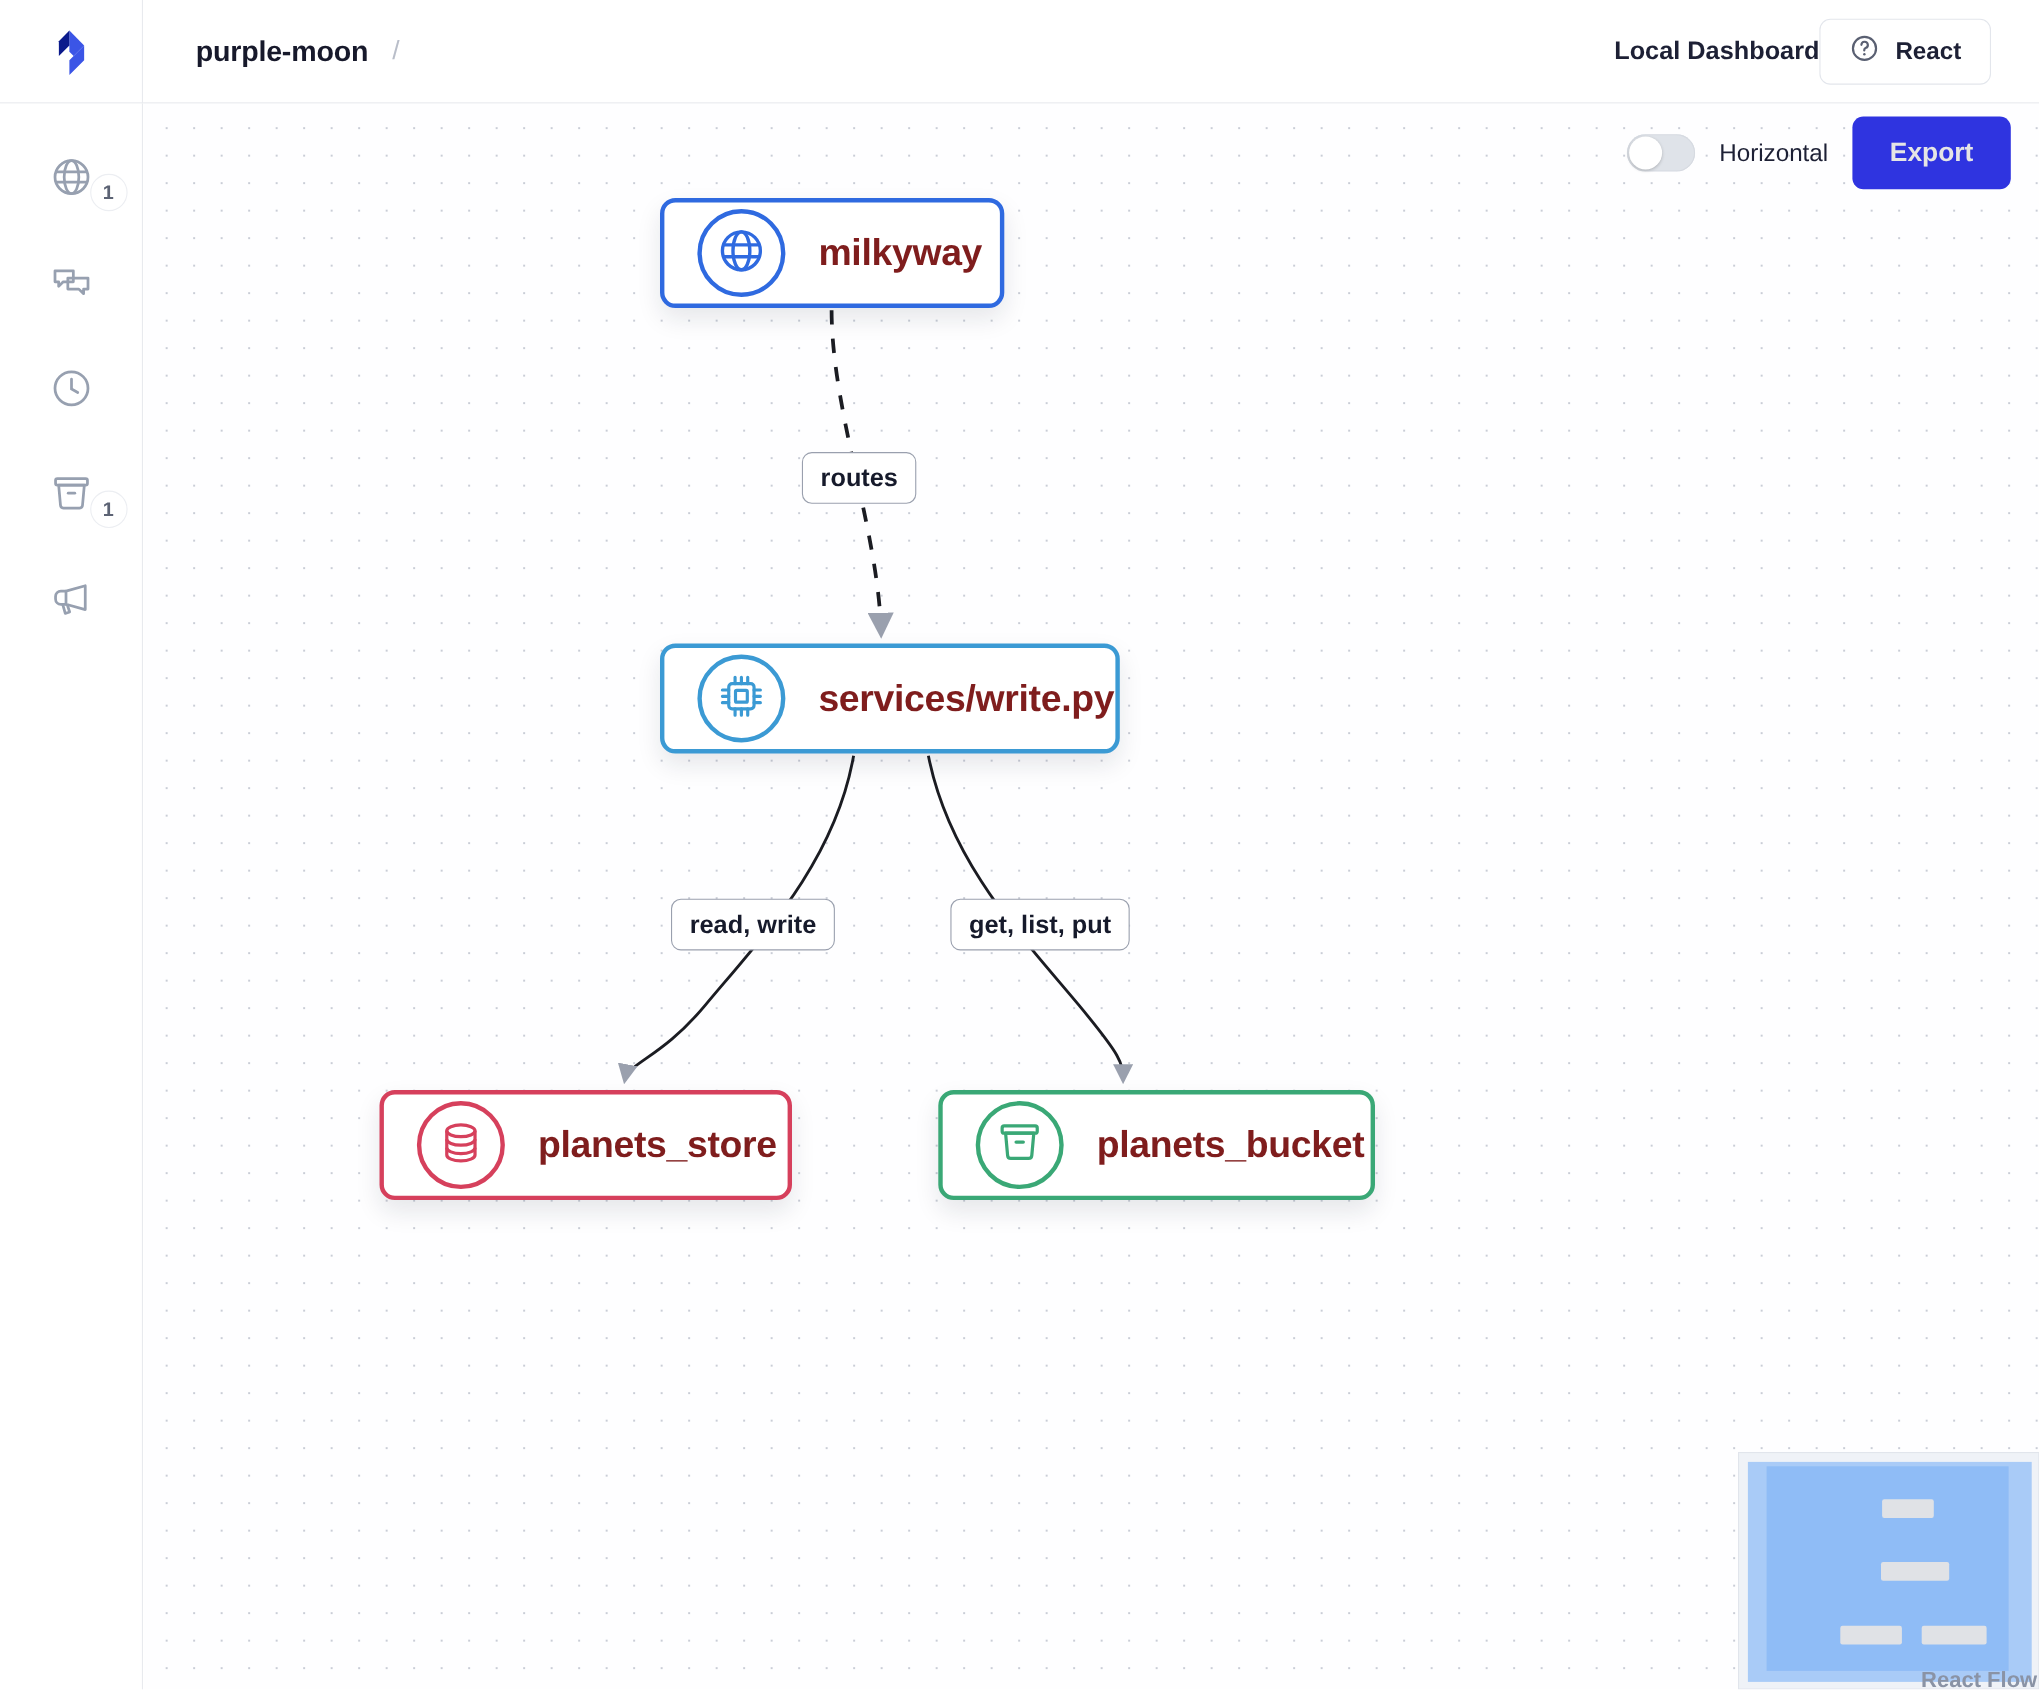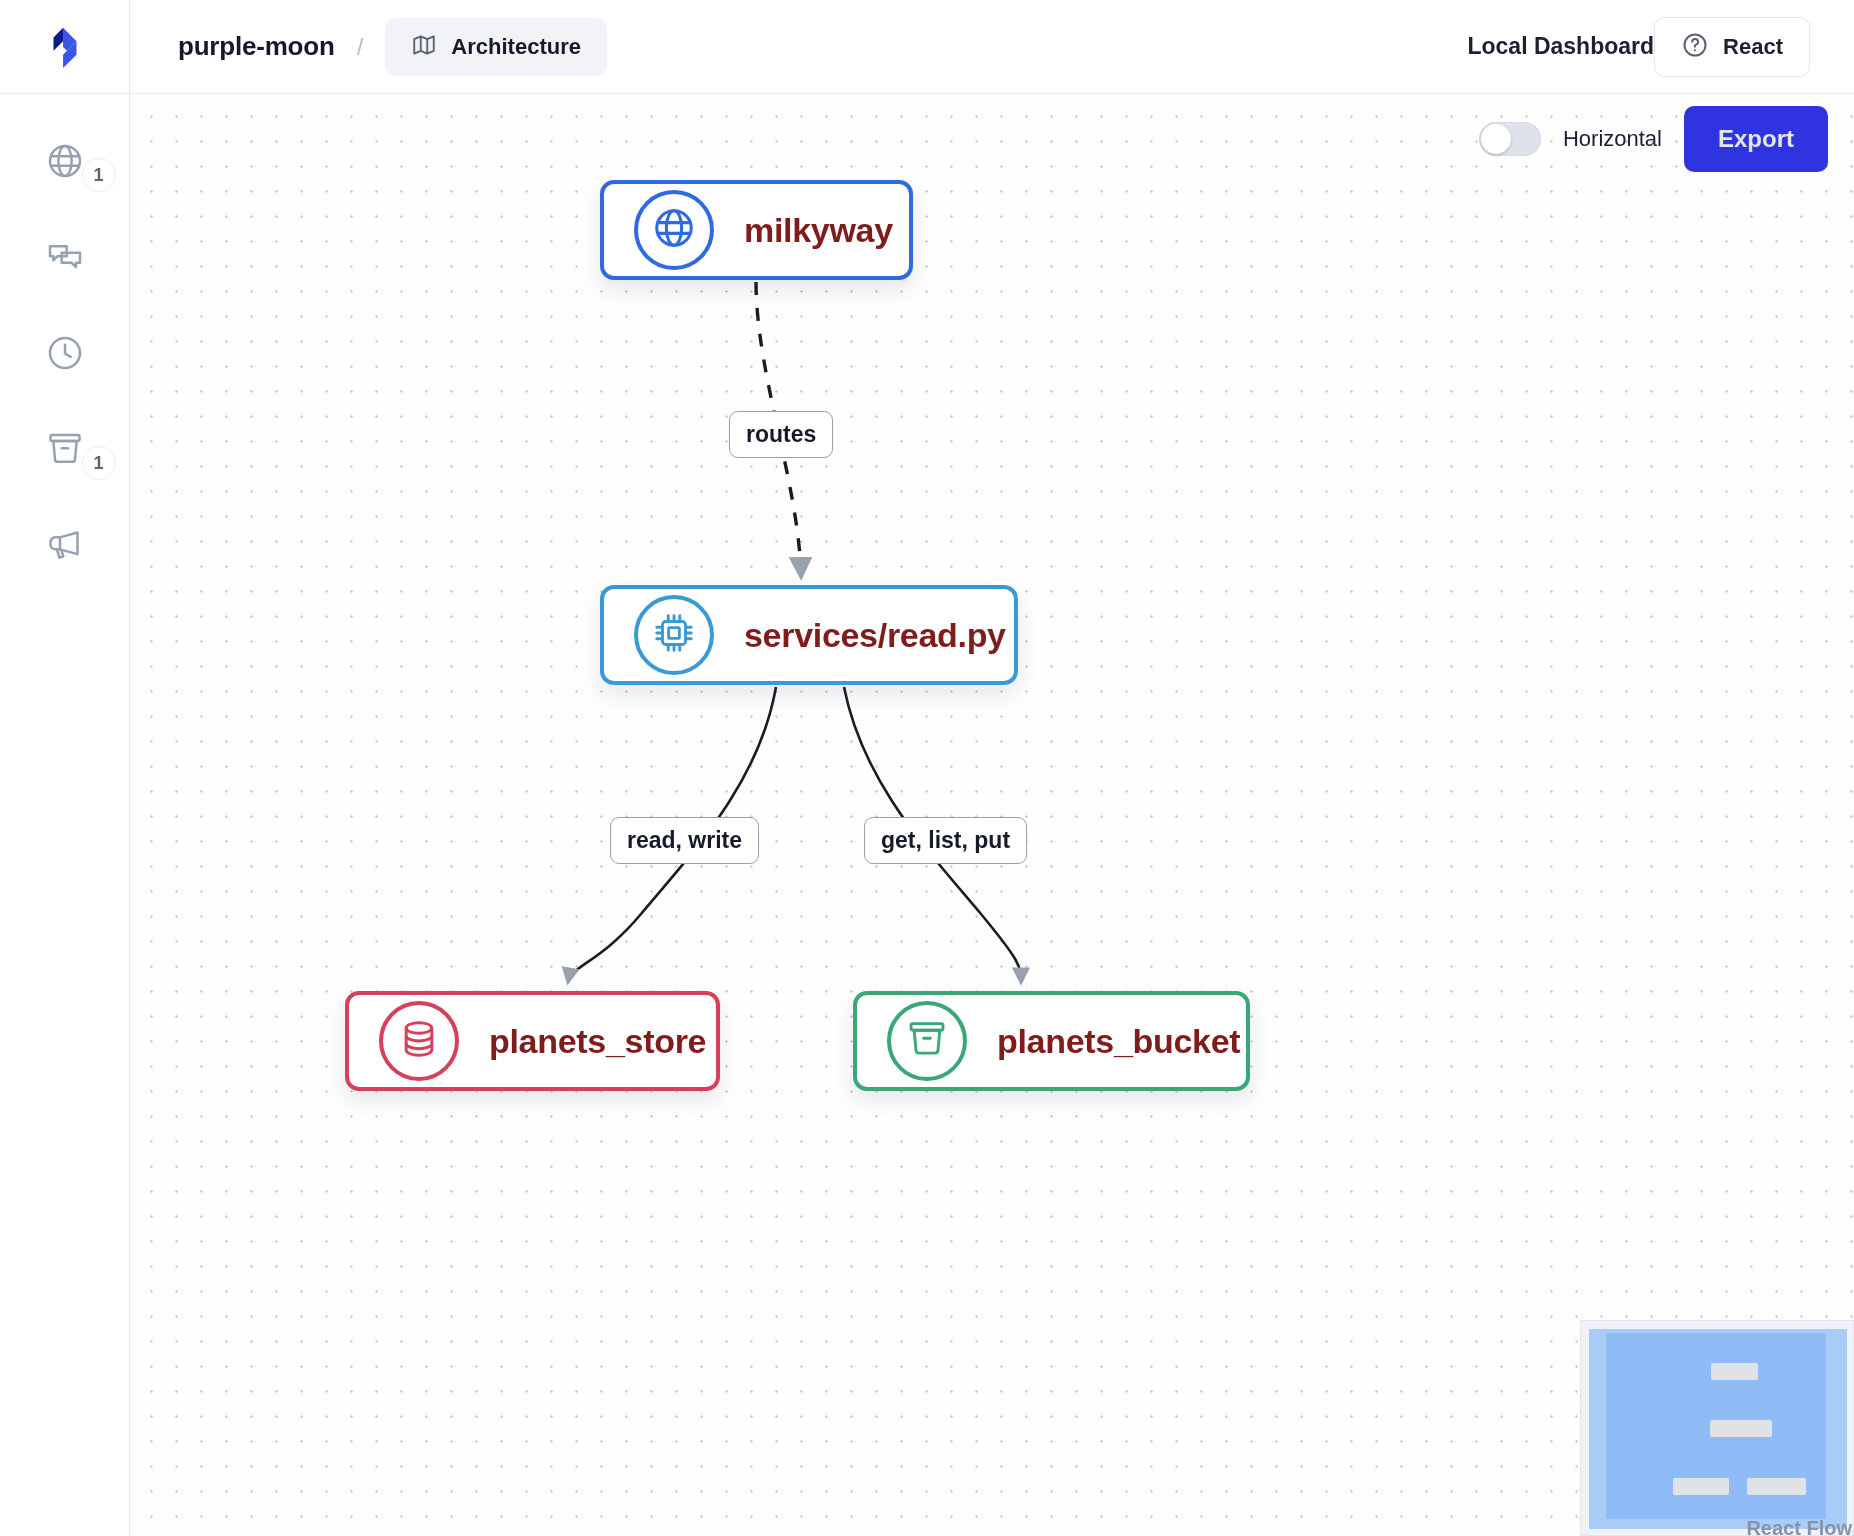--- a/index.html
+++ b/index.html
@@ -196,30 +196,20 @@
       <svg class="logo" viewBox="0 0 48 48">
         <path d="M22 4 L36 18 L26 28 L22 24 Z" fill="#3b55e6"></path>
         <path d="M22 4 L12 14 L12 28 L22 18 Z" fill="#0b1a8c"></path>
         <path d="M26 28 L36 18 L36 32 L22 46 L22 32 Z" fill="#3b55e6"></path>
       </svg>
     </div>
 
     <div class="crumb-project">purple-moon</div>
     <div class="crumb-sep">/</div>
 
-    <div class="tab-chip">
-      <span>
-        <svg width="26" height="26" viewBox="0 0 24 24" fill="none" stroke="#5a6072" stroke-width="1.7" stroke-linejoin="round">
-          <path d="M9 4 L3 6.5 V20 L9 17.5 L15 20 L21 17.5 V4 L15 6.5 Z"></path>
-          <path d="M9 4 V17.5"></path>
-            <path d="M15 6.5 V20"></path>
-        </svg>
-      </span>
-      <span class="label">Architecture</span>
-    </div>
 
     <div class="header-right">
       <div class="local-dash">Local Dashboard</div>
       <div class="help-btn">
         <span>
           <svg width="28" height="28" viewBox="0 0 24 24" fill="none" stroke="#5a6072" stroke-width="1.7">
             <circle cx="12" cy="12" r="9"></circle>
             <path d="M9.6 9.2a2.5 2.5 0 1 1 3.2 2.5c-.7.3-1 .8-1 1.6v.3" stroke-linecap="round"></path>
             <circle cx="11.9" cy="16.6" r="0.95" fill="#5a6072" stroke="none"></circle>
           </svg>
@@ -314,21 +304,21 @@
     <div class="node" id="node-service">
       <div class="icon-circle">
         <span>
           <svg width="46" height="46" viewBox="0 0 24 24" fill="none" stroke="#3b9ad4" stroke-width="1.5" stroke-linecap="round">
             <rect x="6" y="6" width="12" height="12" rx="1.6"></rect>
             <rect x="9.2" y="9.2" width="5.6" height="5.6" rx="0.6"></rect>
             <path d="M9 3v3M12 3v3M15 3v3M9 18v3M12 18v3M15 18v3M3 9h3M3 12h3M3 15h3M18 9h3M18 12h3M18 15h3"></path>
           </svg>
         </span>
       </div>
-      <div class="node-label">services/read.py</div>
+      <div class="node-label">services/write.py</div>
     </div>
 
     <div class="node" id="node-bucket">
       <div class="icon-circle">
         <span>
           <svg width="44" height="44" viewBox="0 0 24 24" fill="none" stroke="#3aa876" stroke-width="1.6" stroke-linejoin="round">
             <rect x="3.3" y="3.6" width="17.4" height="3.6" rx="1"></rect>
             <path d="M5 7.2h14l-1 11a1.6 1.6 0 0 1-1.6 1.5H7.6A1.6 1.6 0 0 1 6 18.2z"></path>
             <path d="M10.2 11.6h3.6" stroke-linecap="round"></path>
           </svg>

